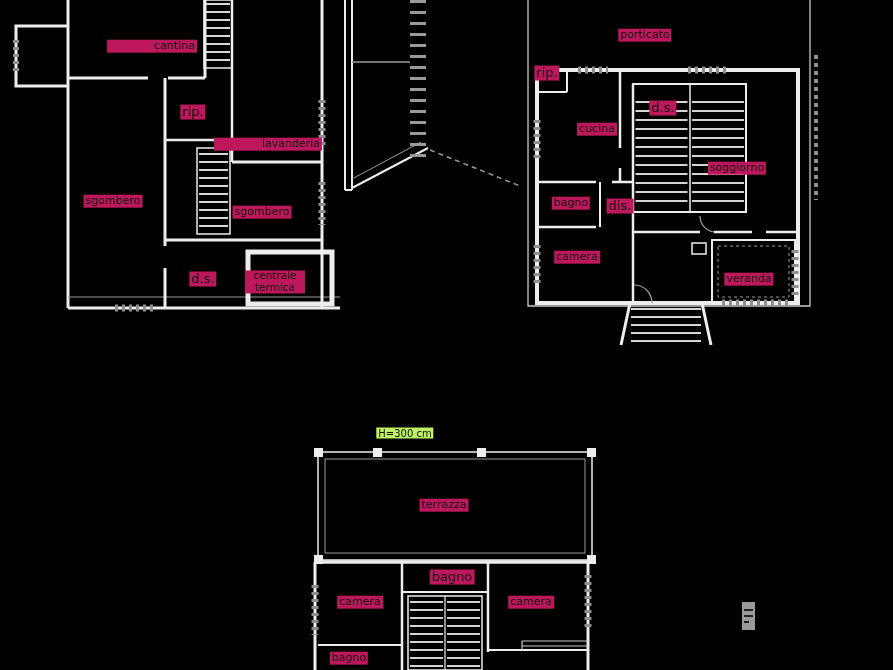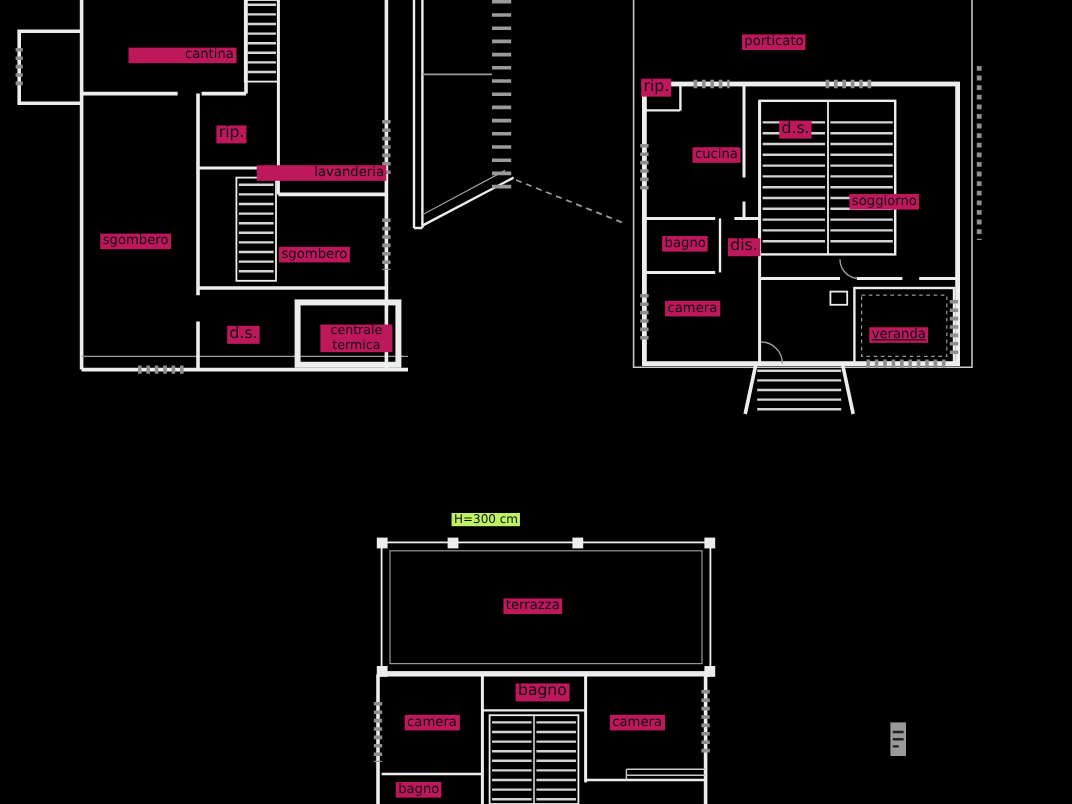--- a/index.html
+++ b/index.html
@@ -153,31 +153,31 @@
       <path d="M744,610 H753 M744,616 H753 M744,622 H749" stroke="#222222" stroke-width="2"></path>
     </g>
   </svg>
 
   <div class="room-label" style="left:152px; top:46px;padding-left:47px;">cantina</div>
   <div class="room-label small" style="left:193px; top:112px;">rip.</div>
   <div class="room-label" style="left:268px; top:144px;padding-left:48px;">lavanderia</div>
   <div class="room-label" style="left:113px; top:201px;">sgombero</div>
   <div class="room-label" style="left:262px; top:212px;">sgombero</div>
   <div class="room-label small" style="left:203px; top:279px;">d.s.</div>
-  <div class="room-label multiline" style="left:297px; top:282px;">centrale termica</div>
+  <div class="room-label multiline" style="left:275px; top:282px;">centrale termica</div>
 
   <div class="room-label" style="left:645px; top:35px;">porticato</div>
   <div class="room-label small" style="left:547px; top:73px;">rip.</div>
   <div class="room-label small" style="left:663px; top:108px;">d.s.</div>
   <div class="room-label" style="left:597px; top:129px;">cucina</div>
   <div class="room-label" style="left:737px; top:168px;">soggiorno</div>
   <div class="room-label" style="left:571px; top:203px;">bagno</div>
   <div class="room-label small" style="left:620px; top:206px;">dis.</div>
   <div class="room-label" style="left:577px; top:257px;">camera</div>
-  <div class="room-label" style="left:749px; top:279px;text-decoration:underline;">veranda</div>
+  <div class="room-label" style="left:749px; top:279px;">veranda</div>
 
   <div class="plan-subtitle" style="left:405px; top:433px;">H=300 cm</div>
   <div class="room-label" style="left:444px; top:505px;">terrazza</div>
   <div class="room-label small" style="left:452px; top:577px;">bagno</div>
   <div class="room-label" style="left:360px; top:602px;">camera</div>
   <div class="room-label" style="left:531px; top:602px;">camera</div>
   <div class="room-label" style="left:349px; top:658px;">bagno</div>
 
 </div>
 

